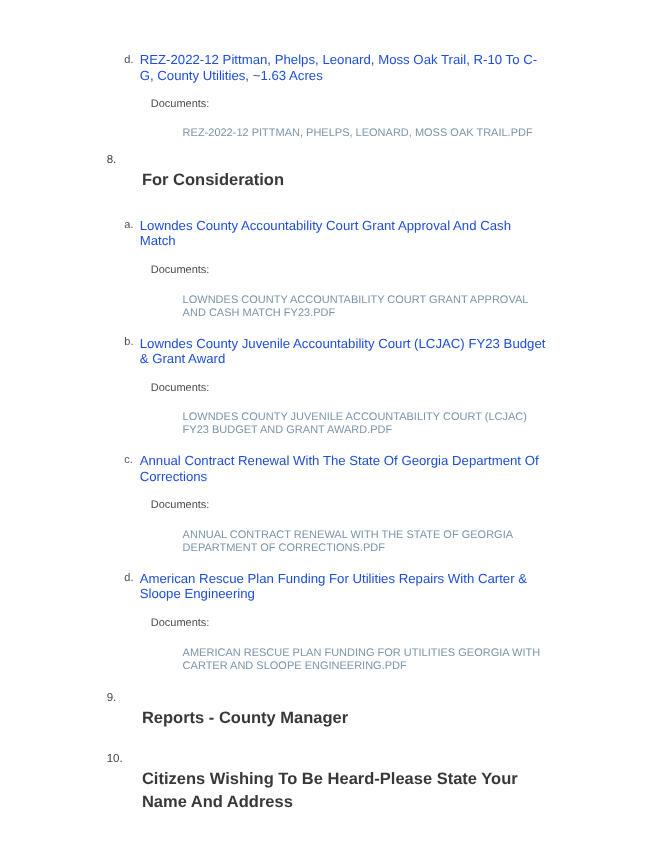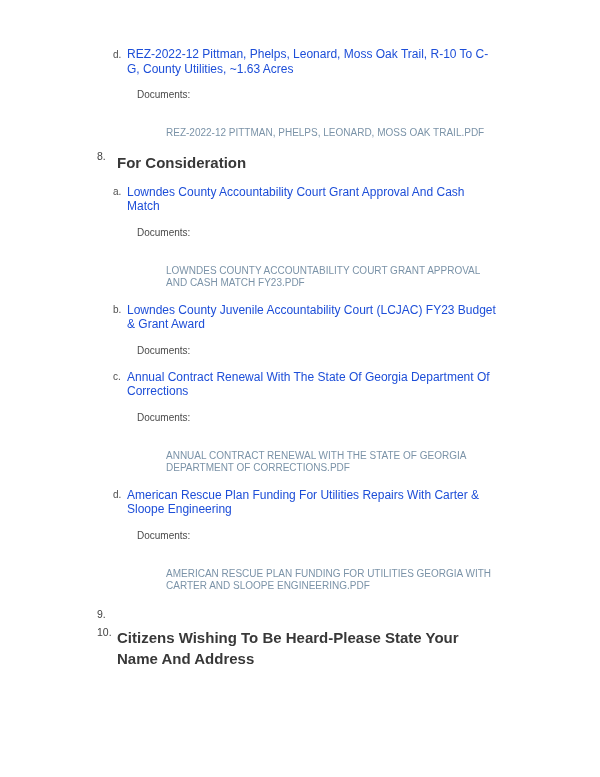--- a/index.html
+++ b/index.html
@@ -47,21 +47,21 @@
     line-height: 14.5px;
     color: #1d4ed8;
   }
   .docs-label {
     margin: 13px 0 0 24px;
     font-size: 10px;
     line-height: 12px;
     color: #4a4a4a;
   }
   .doc-links {
-    margin: 26px 0 0 53px;
+    margin: 15px 0 0 53px;
     width: 335px;
   }
   .doc-link {
     display: block;
     font-size: 10px;
     line-height: 12.5px;
     color: #7b93a8;
     text-decoration: none;
     cursor: pointer;
   }
@@ -76,21 +76,21 @@
   }
   .sec-marker {
     flex: 0 0 16px;
     width: 16px;
     font-size: 10.5px;
     line-height: 12px;
     padding-top: 2.5px;
     color: #424242;
   }
   .section-title {
-    margin: 4px;
+    margin: 16px;
     width: 380px;
     font-size: 15px;
     line-height: 21px;
     font-weight: bold;
     color: #383838;
   }
 </style>
 </head>
 <body>
 
@@ -123,20 +123,23 @@
         <a class="doc-link">LOWNDES COUNTY ACCOUNTABILITY COURT GRANT APPROVAL AND CASH MATCH FY23.PDF</a>
       </div>
     </div>
 
     <div class="agenda-item">
       <div class="item-row">
         <span class="item-marker">b.</span>
         <div class="item-text">Lowndes County Juvenile Accountability Court (LCJAC) FY23 Budget &amp; Grant Award</div>
       </div>
       <div class="docs-label">Documents:</div>
+      <div class="doc-links">
+        <a class="doc-link">LOWNDES COUNTY JUVENILE ACCOUNTABILITY COURT (LCJAC) FY23 BUDGET AND GRANT AWARD.PDF</a>
+      </div>
     </div>
 
     <div class="agenda-item">
       <div class="item-row">
         <span class="item-marker">c.</span>
         <div class="item-text">Annual Contract Renewal With The State Of Georgia Department Of Corrections</div>
       </div>
       <div class="docs-label">Documents:</div>
       <div class="doc-links">
         <a class="doc-link">ANNUAL CONTRACT RENEWAL WITH THE STATE OF GEORGIA DEPARTMENT OF CORRECTIONS.PDF</a>
@@ -150,20 +153,21 @@
       </div>
       <div class="docs-label">Documents:</div>
       <div class="doc-links">
         <a class="doc-link">AMERICAN RESCUE PLAN FUNDING FOR UTILITIES GEORGIA WITH CARTER AND SLOOPE ENGINEERING.PDF</a>
       </div>
     </div>
   </div>
 
   <div class="section-heading">
     <span class="sec-marker">9.</span>
+    <h2 class="section-title">Reports - County Manager</h2>
   </div>
 
   <div class="section-heading">
     <span class="sec-marker">10.</span>
     <h2 class="section-title">Citizens Wishing To Be Heard-Please State Your Name And Address</h2>
   </div>
 
 
 </div>
 

